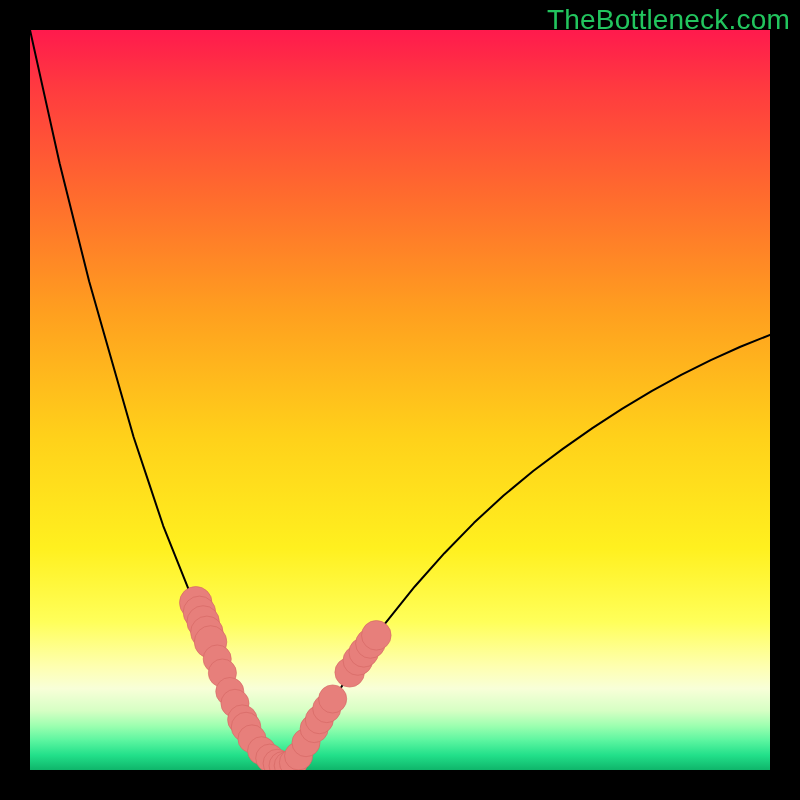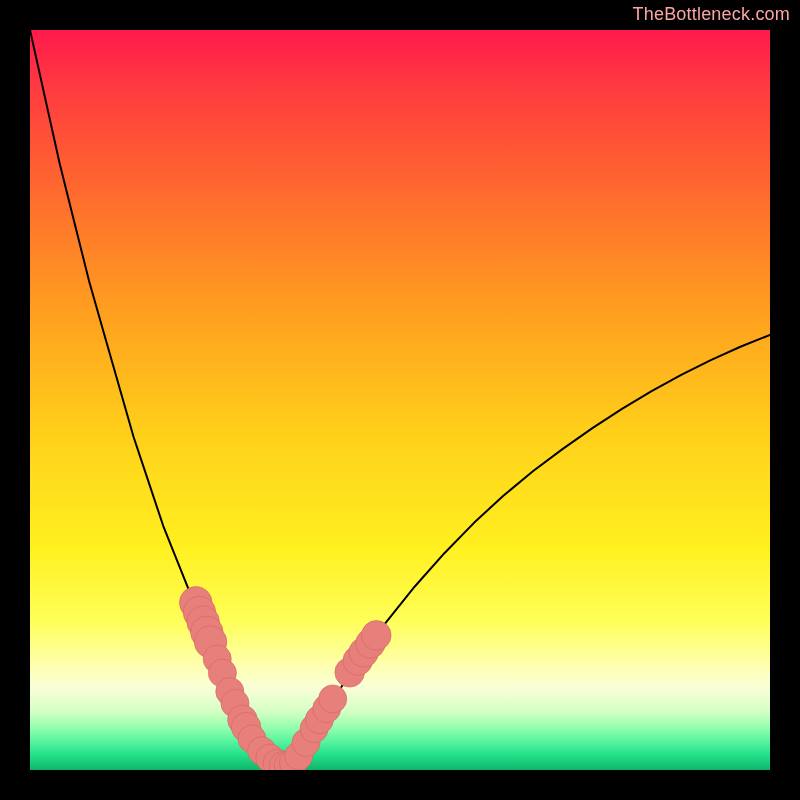--- a/index.html
+++ b/index.html
@@ -49,22 +49,22 @@
     );
   }
   svg.curve {
     position: absolute;
     inset: 0;
   }
   .watermark {
     position: absolute;
     top: 4px;
     right: 10px;
-    color: #fca5a5;
-    font-size: 18px;
+    color: #22c55e;
+    font-size: 28px;
     font-weight: 500;
     letter-spacing: 0.2px;
     user-select: none;
   }
 </style>
 </head>
 <body>
 
 <div class="frame">
   <div class="watermark">TheBottleneck.com</div>

